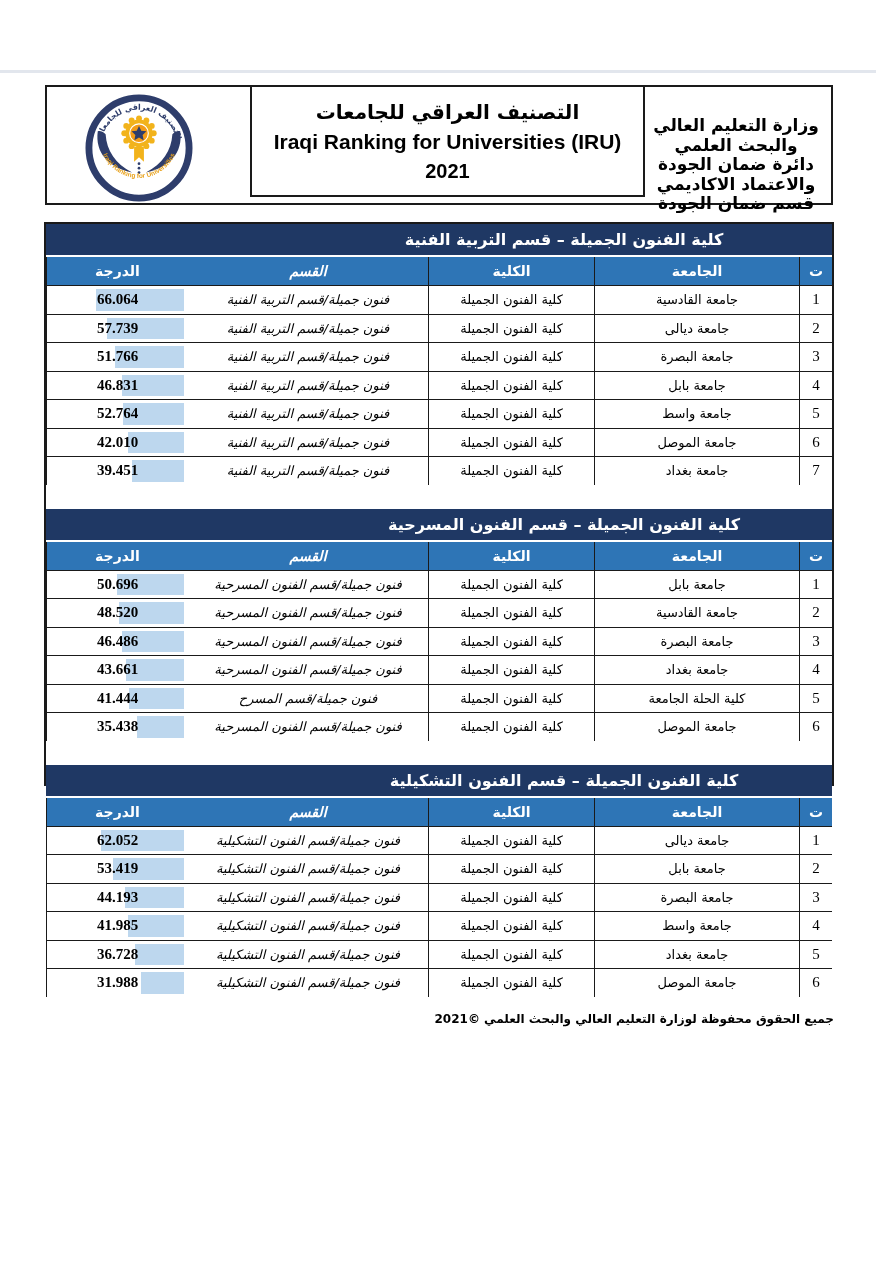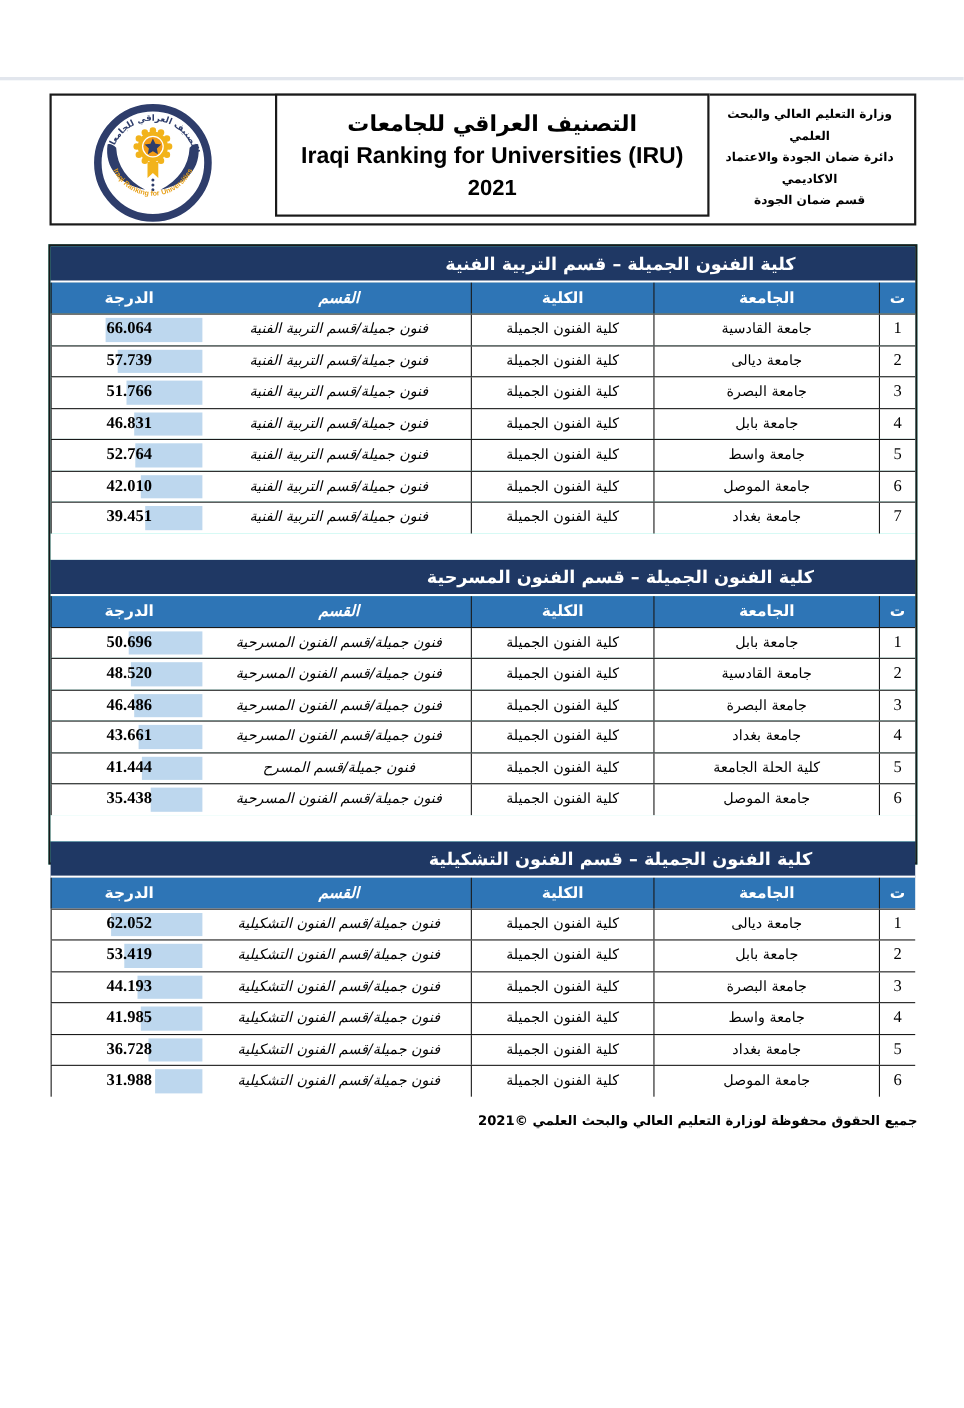--- a/index.html
+++ b/index.html
@@ -19,28 +19,28 @@
   .title-box{
     position:absolute;left:203px;top:-2px;width:395px;height:112px;
     border:2px solid #1a1a1a;box-sizing:border-box;background:#fff;
     display:flex;flex-direction:column;align-items:center;justify-content:center;
     text-align:center;
   }
   .title-ar{font-weight:bold;font-size:20px;line-height:30px;direction:rtl;}
   .title-en{font-weight:bold;font-size:21px;line-height:30px;font-family:"Liberation Sans","DejaVu Sans",sans-serif;}
   .title-year{font-weight:bold;font-size:20px;line-height:28px;font-family:"Liberation Sans","DejaVu Sans",sans-serif;}
   .ministry{
-    position:absolute;right:4px;top:7px;width:182px;
-    text-align:center;font-weight:bold;font-size:11px;line-height:19.5px;direction:rtl;
+    position:absolute;right:4px;top:29px;width:182px;
+    text-align:center;font-weight:bold;font-size:17px;line-height:19.5px;direction:rtl;
   }
 
   
   .frame{
     position:absolute;left:44px;top:222px;width:790px;height:564px;
-    border:2px solid #1a1a1a;box-sizing:border-box;direction:rtl;background:#5eead4;
+    border:2px solid #1a1a1a;box-sizing:border-box;direction:rtl;background:#ec4899;
   }
   .section-bar{
     height:33px;background:#1F3864;color:#fff;font-weight:bold;font-size:16px;
     display:flex;align-items:center;justify-content:center;box-sizing:border-box;
     border-bottom:2px solid #ffffff;padding-left:250px;
   }
   .col-header{
     display:flex;height:28px;background:#2E75B6;color:#fff;
     font-weight:bold;font-size:14px;box-sizing:border-box;
   }

